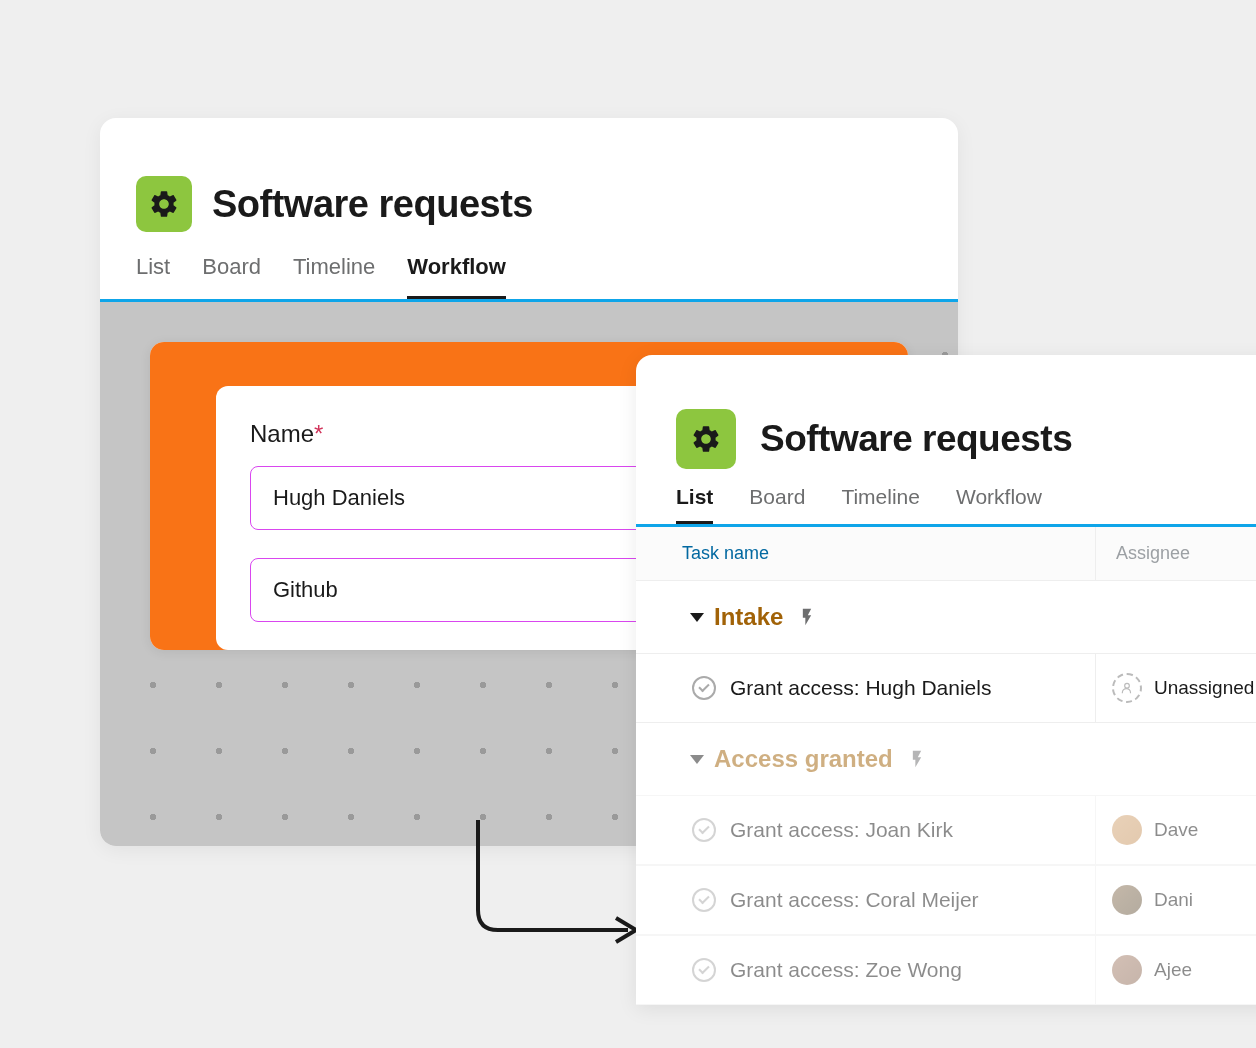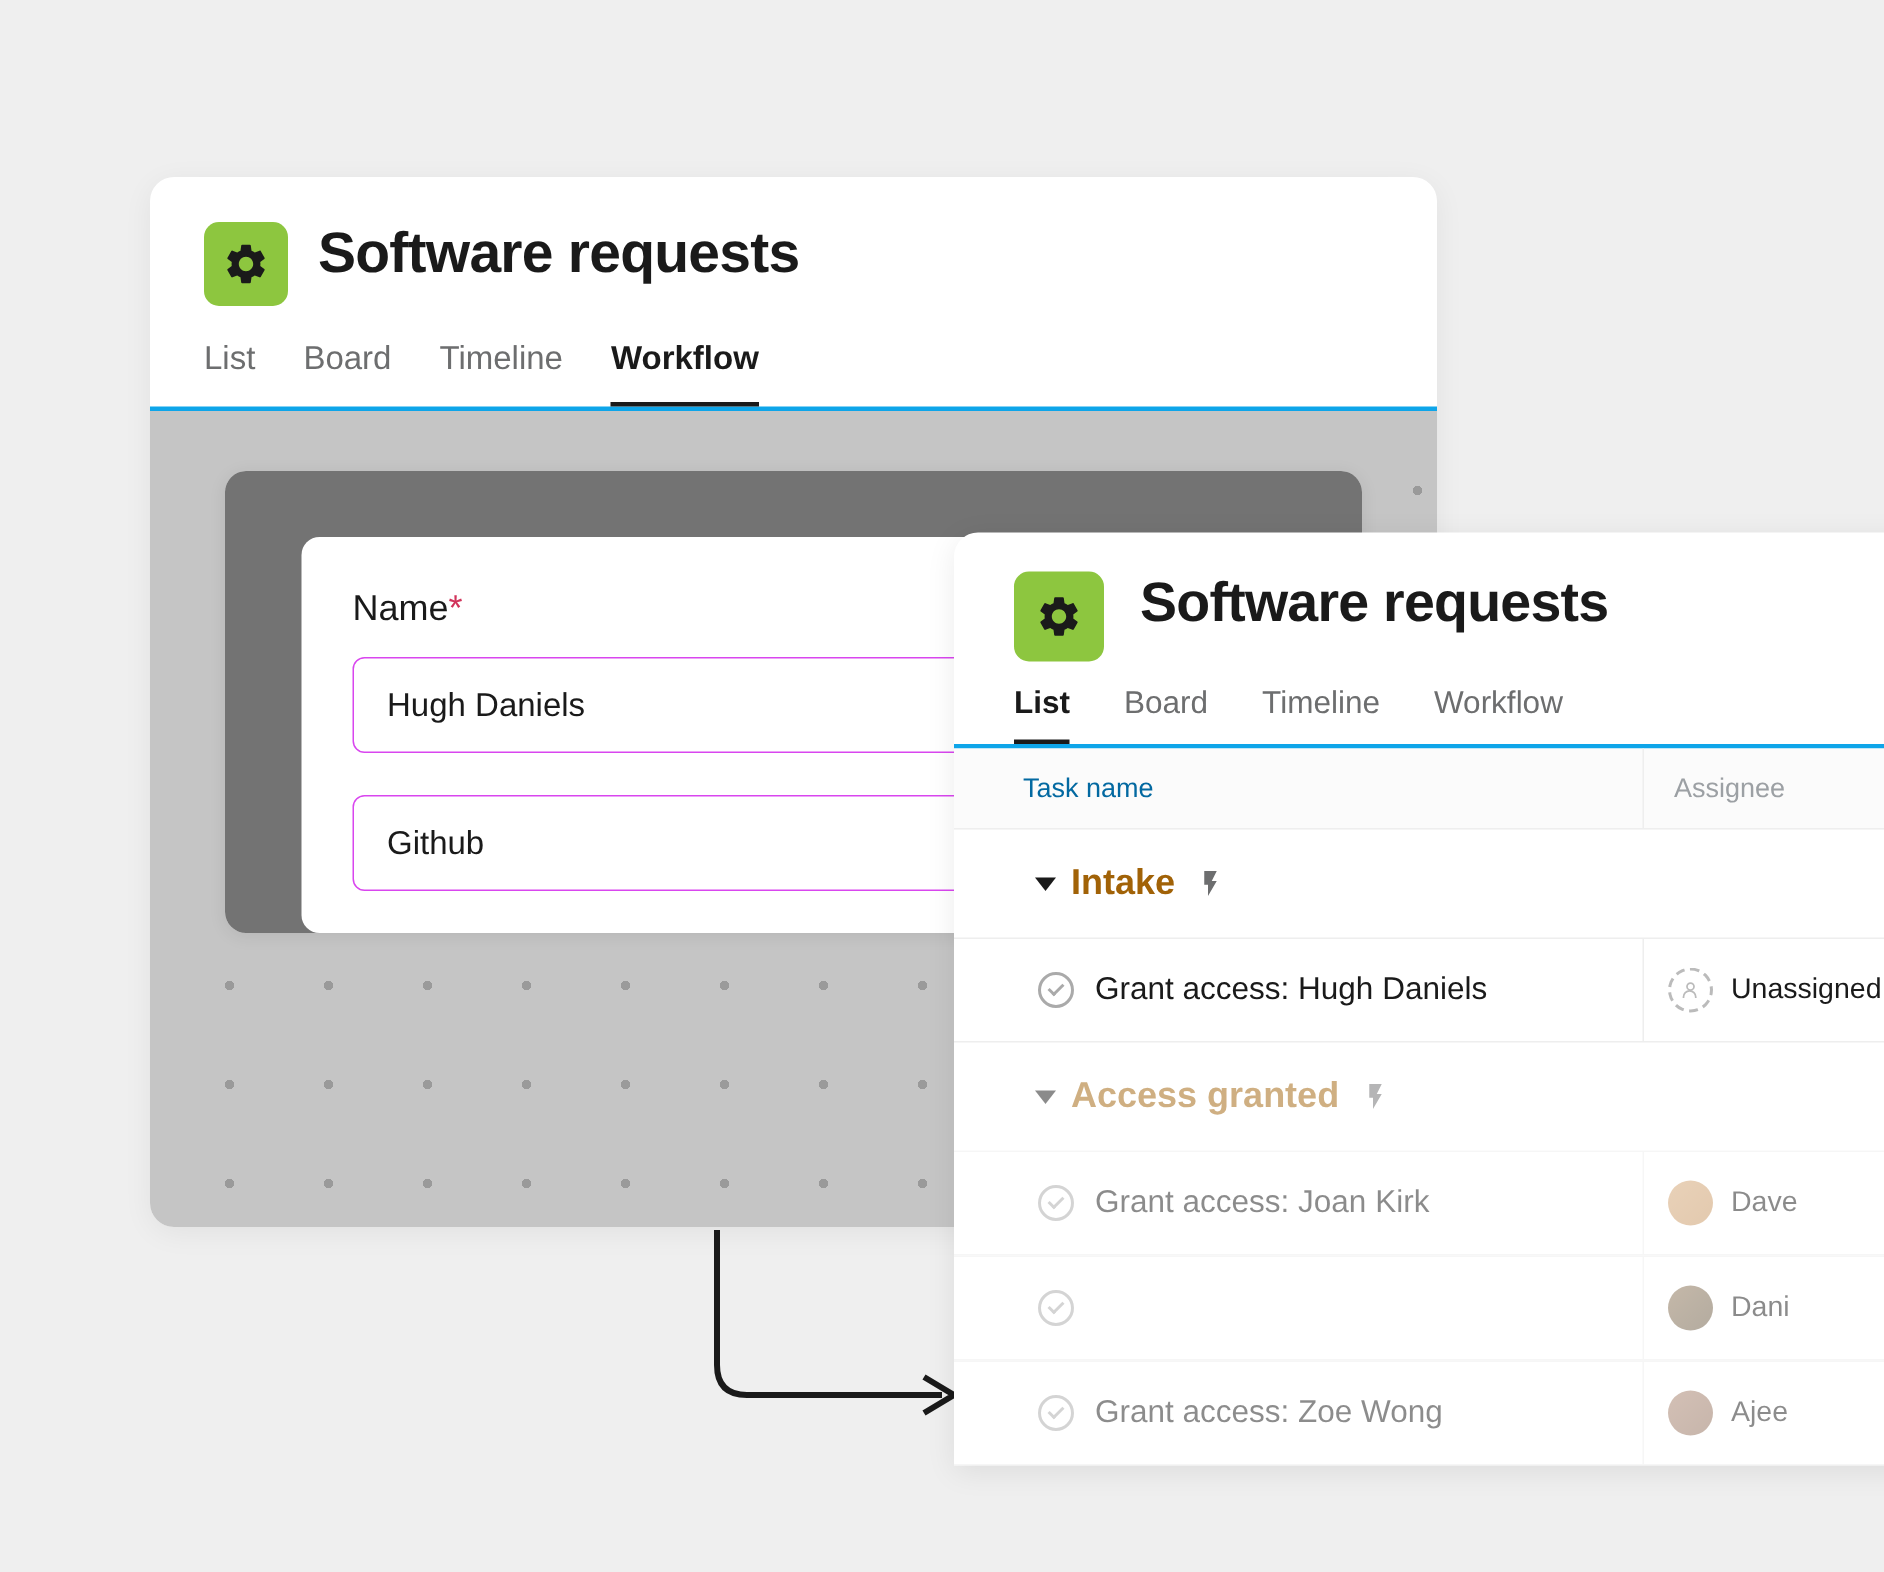--- a/index.html
+++ b/index.html
@@ -20,22 +20,23 @@
       width: 858px;
       background: #fff;
       border-radius: 16px;
       box-shadow: 0 4px 20px rgba(0,0,0,0.06);
       overflow: hidden;
     }
     
     .card-header {
       padding: 30px 36px 14px;
       display: flex;
-      align-items: flex-start;
+      align-items: center;
       gap: 20px;
+      margin-top: 28px;
     }
     
     .gear-badge {
       width: 56px;
       height: 56px;
       background: #8DC63F;
       border-radius: 10px;
       display: flex;
       align-items: center;
       justify-content: center;
@@ -90,22 +91,22 @@
     }
     
     .form-title {
       font-size: 28px;
       color: #6d6e6f;
       padding: 30px 40px 28px;
       border-bottom: 1px solid #eee;
     }
     
     .form-body {
-      background: #737373;
-      padding: 44px 1px 0;
+      background: #f97316;
+      padding: 44px 16px 0;
     }
     
     .field-card {
       background: #fff;
       border-radius: 12px;
       margin: 0 50px;
       padding: 34px 34px 0;
     }
     
     .field-label {
@@ -381,20 +382,21 @@
       <span class="task-name">Grant access: Joan Kirk</span>
     </div>
     <div class="task-assignee">
       <div class="avatar-img av1"></div>
       <span class="assignee-name">Dave</span>
     </div>
   </div>
   <div class="task-row faded">
     <div class="task-main">
       <div class="check-circle"></div>
+      <span class="task-name">Grant access: Coral Meijer</span>
     </div>
     <div class="task-assignee">
       <div class="avatar-img av2"></div>
       <span class="assignee-name">Dani</span>
     </div>
   </div>
   <div class="task-row faded">
     <div class="task-main">
       <div class="check-circle"></div>
       <span class="task-name">Grant access: Zoe Wong</span>

